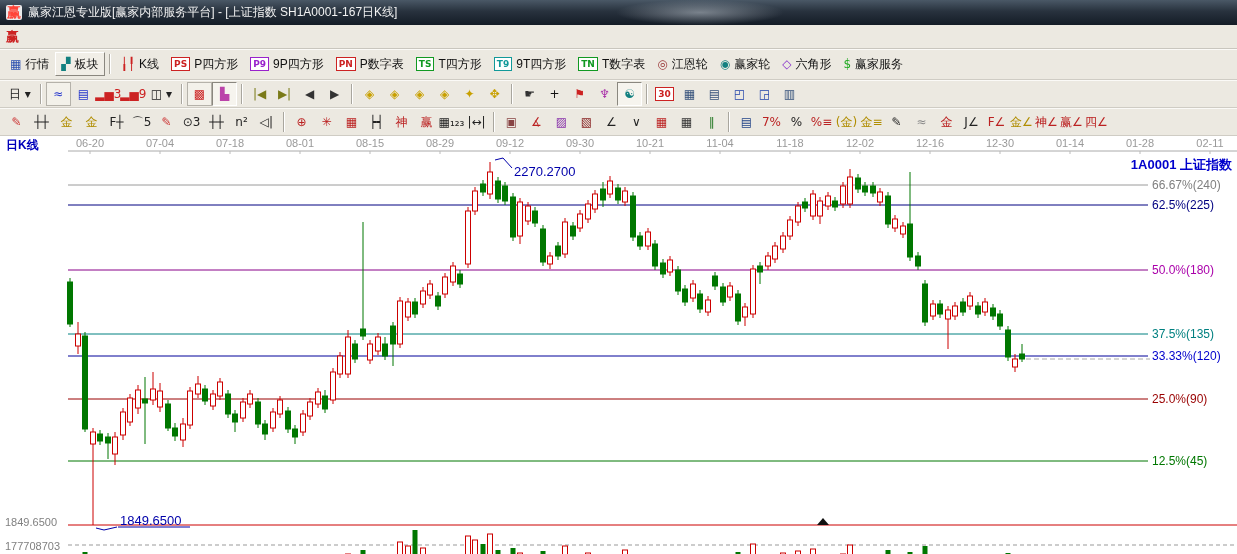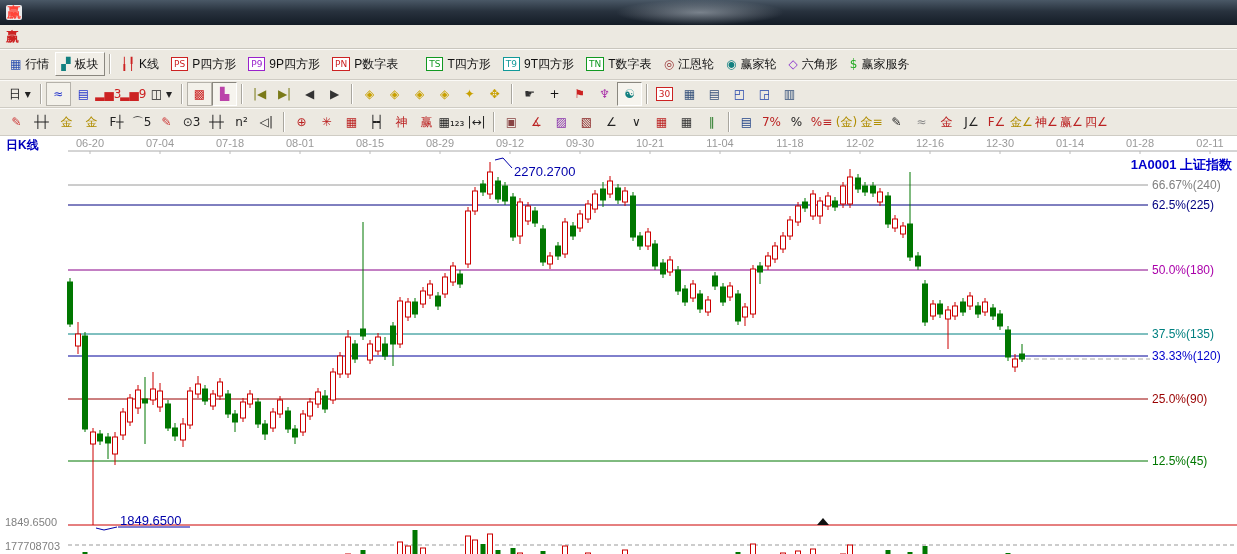--- a/index.html
+++ b/index.html
@@ -18,38 +18,39 @@
   .menubar .logo{color:#cc2222;font-weight:bold;margin:0 10px 0 6px;font-size:13px;}
   .menu-item{padding:2px 10px;cursor:default;}
 
   
   .tbrow{background:#ece9e1;display:flex;align-items:center;border-bottom:1px solid #cfccc4;box-shadow:inset 0 1px 0 #fbfaf7;}
   .tb1{height:30px;flex:0 0 30px;padding-left:4px;}
   .tb2,.tb3{height:27px;flex:0 0 27px;padding-left:4px;}
   .sep{width:0;height:20px;border-left:1px solid #a9a69e;border-right:1px solid #ffffff;margin:0 4px;}
   button.tbtn{appearance:none;background:transparent;border:1px solid transparent;display:inline-flex;align-items:center;gap:4px;height:24px;padding:0 5px;font-size:12px;color:#111;font-family:inherit;cursor:default;}
   button.tbtn .glyph{font-size:12px;line-height:1;font-family:"DejaVu Sans",sans-serif;}
-  button.tbtn .boxed{border:1px solid currentColor;font-size:9px;font-weight:normal;padding:0 2px;line-height:12px;background:#fff;}
+  button.tbtn .boxed{border:1px solid currentColor;font-size:9px;font-weight:bold;padding:0 2px;line-height:12px;background:#fff;}
   button.tbtn.raised{border:1px solid;border-color:#ffffff #8a877f #8a877f #ffffff;background:#f1eee7;}
   button.small{width:25px;justify-content:center;padding:0;}
   button.wide{width:auto;padding:0 4px;}
   button.pressed{border:1px solid;border-color:#8a877f #ffffff #ffffff #8a877f;background:#f6f4ee;}
   button.framed{border:1px solid #b5b2aa;background:#f3f1ea;}
 
   
   .chartwrap{position:relative;flex:1 1 auto;background:#fff;}
   .chartwrap svg{position:absolute;left:0;top:0;}
   .watermark{position:absolute;right:2px;top:364px;font-family:"DejaVu Serif",serif;font-size:34px;color:#c52b20;opacity:.85;letter-spacing:1px;white-space:nowrap;pointer-events:none;}
 </style>
 </head>
 <body>
 
 <div id="app">
   <div class="titlebar">
     <span class="logo">赢</span>
+    <span>赢家江恩专业版[赢家内部服务平台] - [上证指数  SH1A0001-167日K线]</span>
   </div>
 
   <div class="menubar">
     <span class="logo">赢</span>
   </div>
 
   <div class="tbrow tb1" id="toolbar-main">
       <button class="tbtn">
         <span class="glyph" style="color: rgb(43, 79, 176);">▦</span>
         <span>行情</span>
@@ -69,21 +70,21 @@
       </button>
       <button class="tbtn">
         <span class="glyph boxed" style="color: rgb(153, 34, 204);">P9</span>
         <span>9P四方形</span>
       </button>
       <button class="tbtn">
         <span class="glyph boxed" style="color: rgb(204, 34, 34);">PN</span>
         <span>P数字表</span>
       </button>
       <button class="tbtn">
-        <span class="glyph boxed" style="color: rgb(17, 153, 34); margin-left: 16px;">TS</span>
+        <span class="glyph boxed" style="color: rgb(17, 153, 34);">TS</span>
         <span>T四方形</span>
       </button>
       <button class="tbtn">
         <span class="glyph boxed" style="color: rgb(17, 153, 153);">T9</span>
         <span>9T四方形</span>
       </button>
       <button class="tbtn">
         <span class="glyph boxed" style="color: rgb(17, 153, 34);">TN</span>
         <span>T数字表</span>
       </button>

